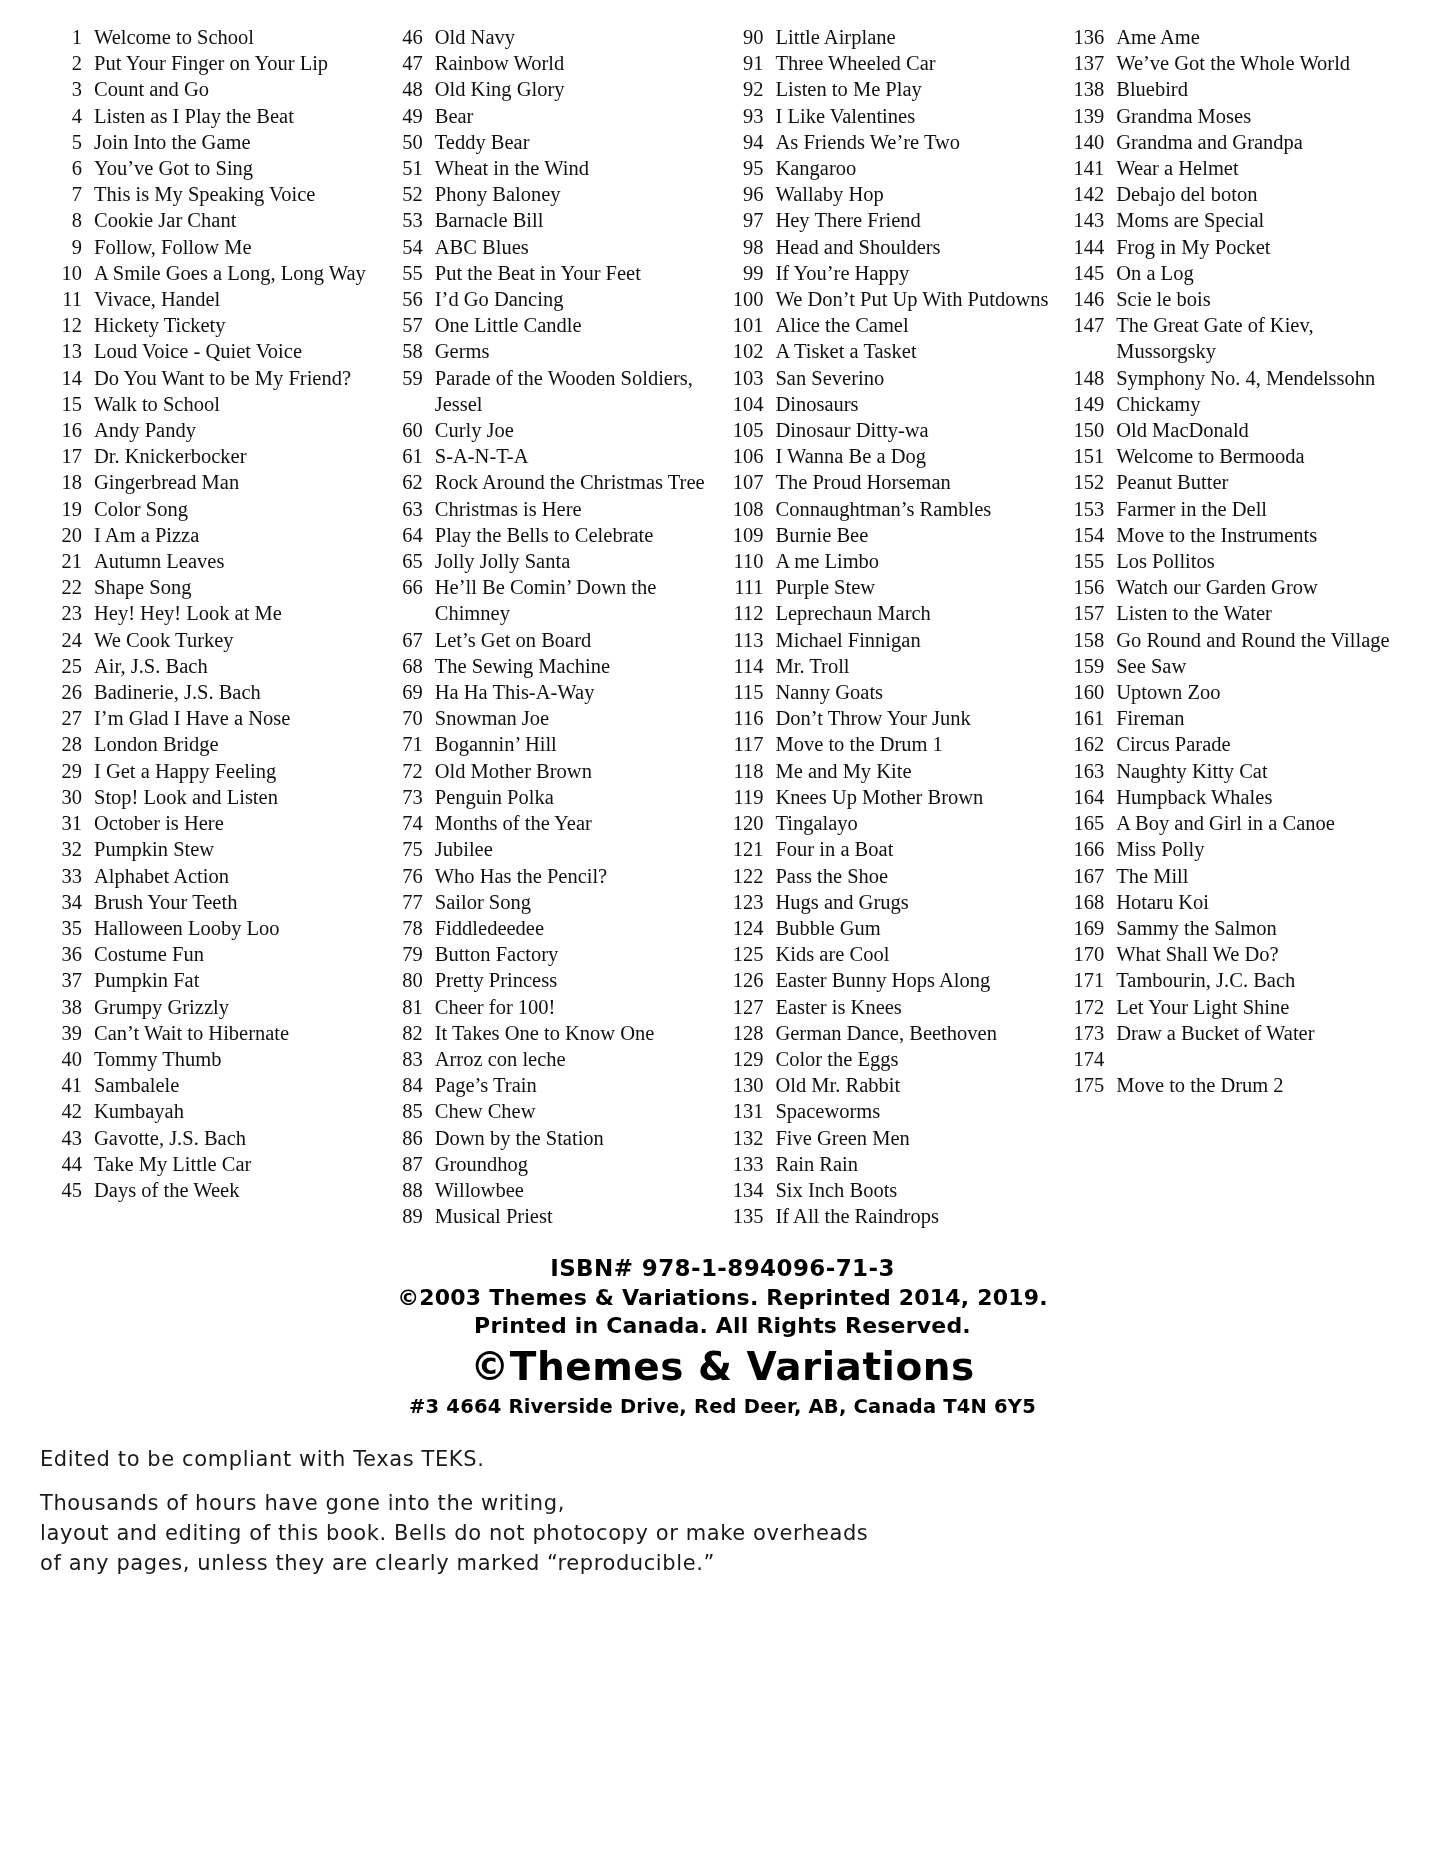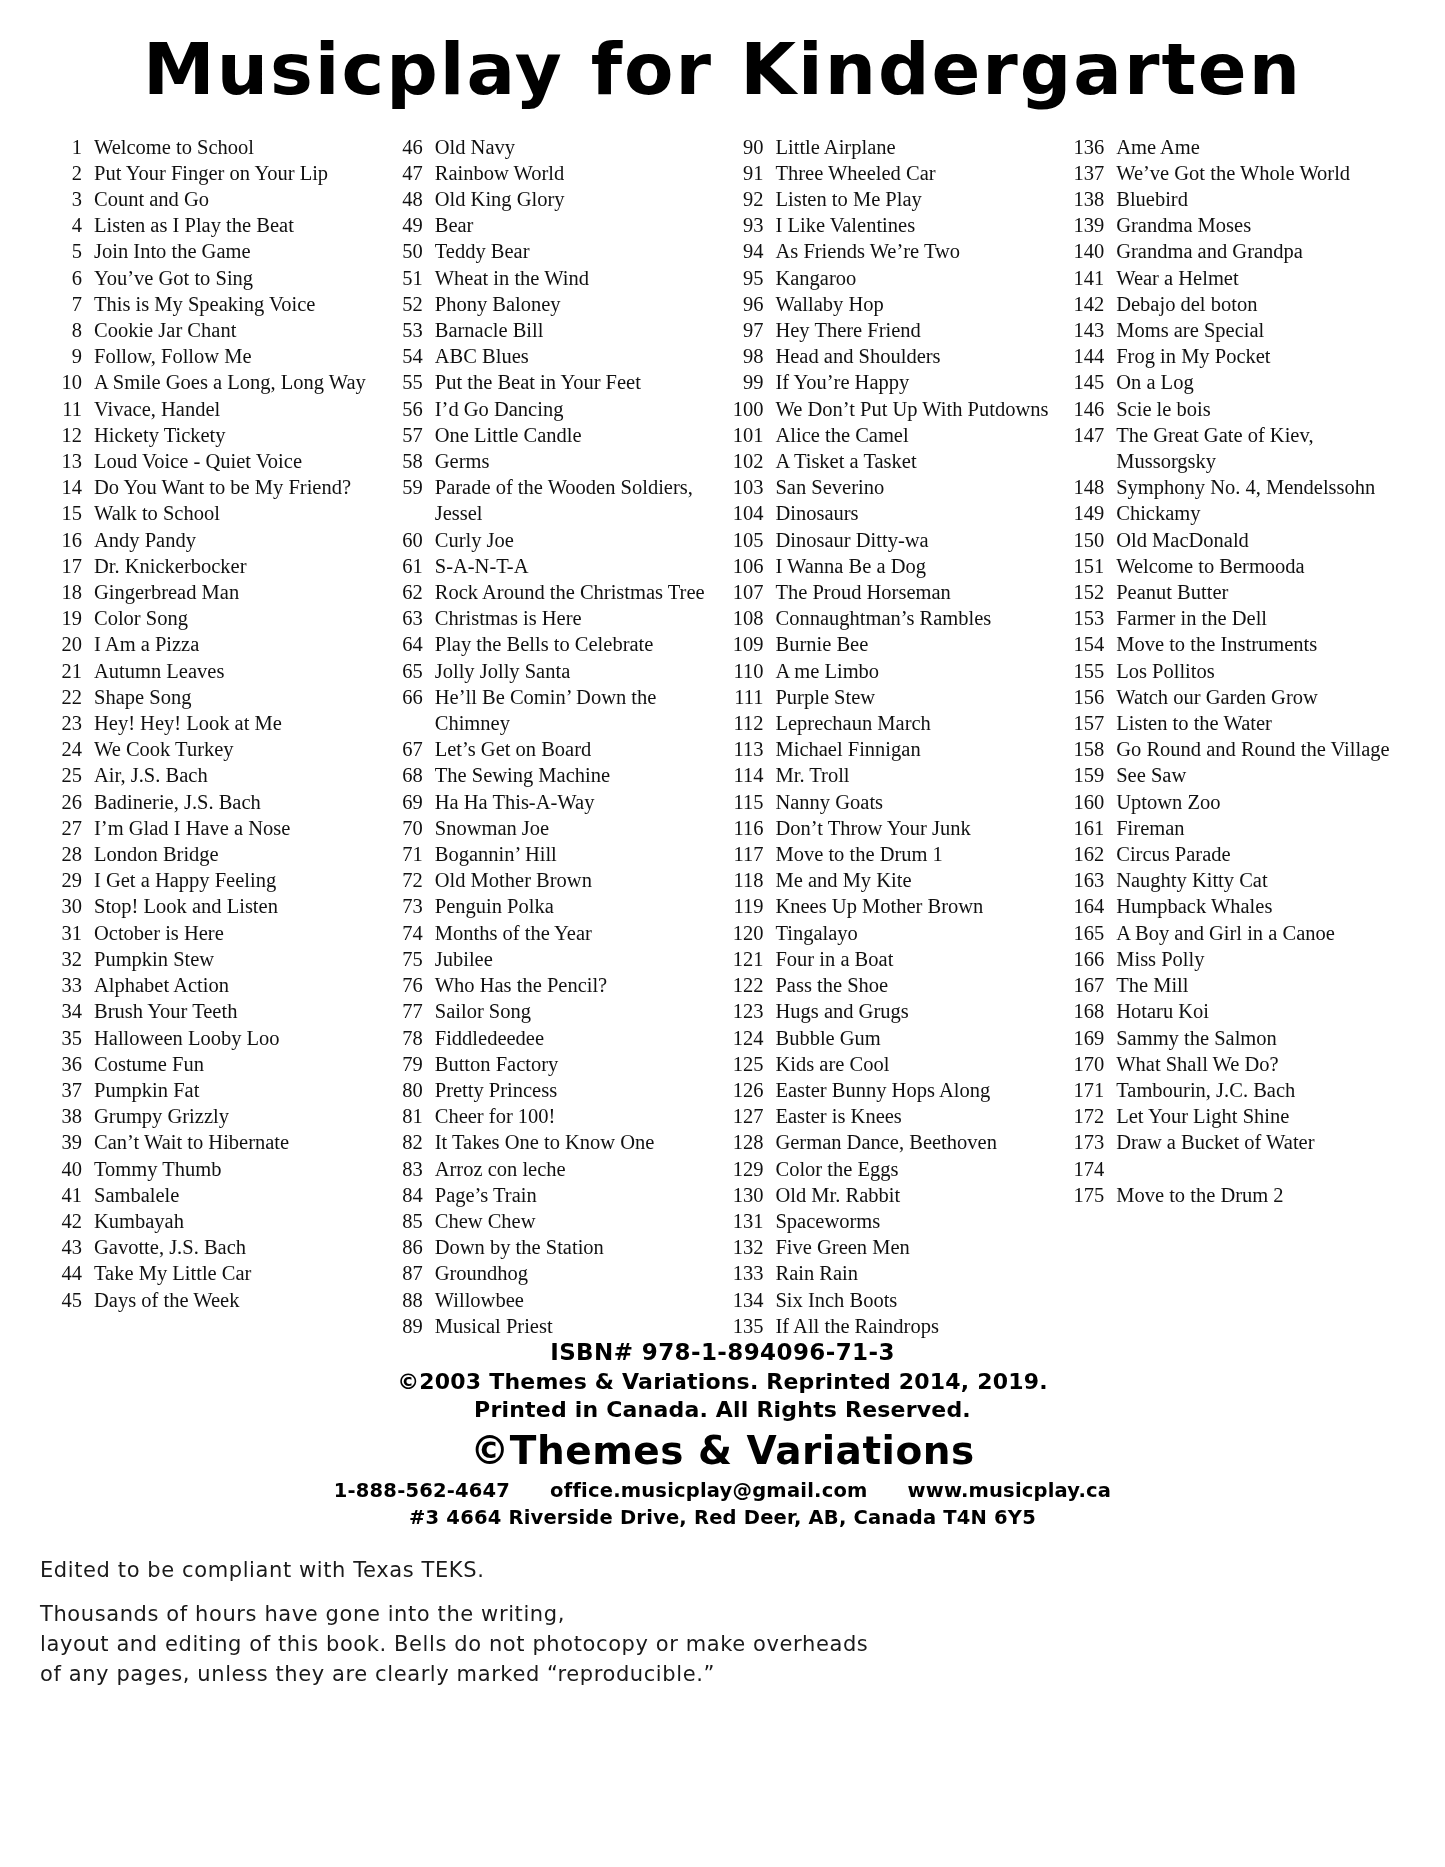--- a/index.html
+++ b/index.html
@@ -56,20 +56,21 @@
     min-width: 44px;
     text-align: right;
     padding-right: 12px;
     box-sizing: border-box;
   }
   .label {
     flex: 1;
     padding-left: 0px;
   }
   .footer {
+    margin-top: 26px;
     text-align: center;
     font-family: "DejaVu Sans", sans-serif;
     color: #000;
   }
   .isbn {
     font-size: 23px;
     font-weight: 700;
     letter-spacing: 0.4px;
     margin-bottom: 4px;
   }
@@ -115,21 +116,20 @@
     letter-spacing: 0.6px;
   }
   .notes .spacer { height: 14px; }
   .notes .line { white-space: pre-wrap; }
 </style>
 </head>
 <body>
 
 <div class="page">
 
-  <h1 class="title">Musicplay for Kindergarten</h1>
 
   <div class="columns">
 
     <div class="col">
       <div class="entry">
           <span class="num">1</span>
           <span class="label">Welcome to School</span>
         </div>
       <div class="entry">
           <span class="num">2</span>
@@ -837,27 +837,20 @@
         </div>
     </div>
 
   </div>
 
   <div class="footer">
     <div class="isbn">ISBN# 978-1-894096-71-3</div>
     <div class="copyline">©2003 Themes &amp; Variations. Reprinted 2014, 2019.</div>
     <div class="printline">Printed in Canada. All Rights Reserved.</div>
     <div class="brand">©Themes &amp; Variations</div>
-    <div class="contact">
-      <span>1-888-562-4647</span>
-      <span class="gap"></span>
-      <span>office.musicplay@gmail.com</span>
-      <span class="gap"></span>
-      <span>www.musicplay.ca</span>
-    </div>
     <div class="address">#3 4664 Riverside Drive, Red Deer, AB, Canada  T4N 6Y5</div>
   </div>
 
   <div class="notes">
     <div class="line">Edited to be compliant with Texas TEKS.</div>
     <div class="spacer"></div>
     <div class="line">Thousands of hours have gone into the writing,</div>
     <div class="line">layout and editing of this book. Bells do not photocopy or make overheads</div>
     <div class="line">of any pages, unless they are clearly marked “reproducible.”</div>
   </div>

